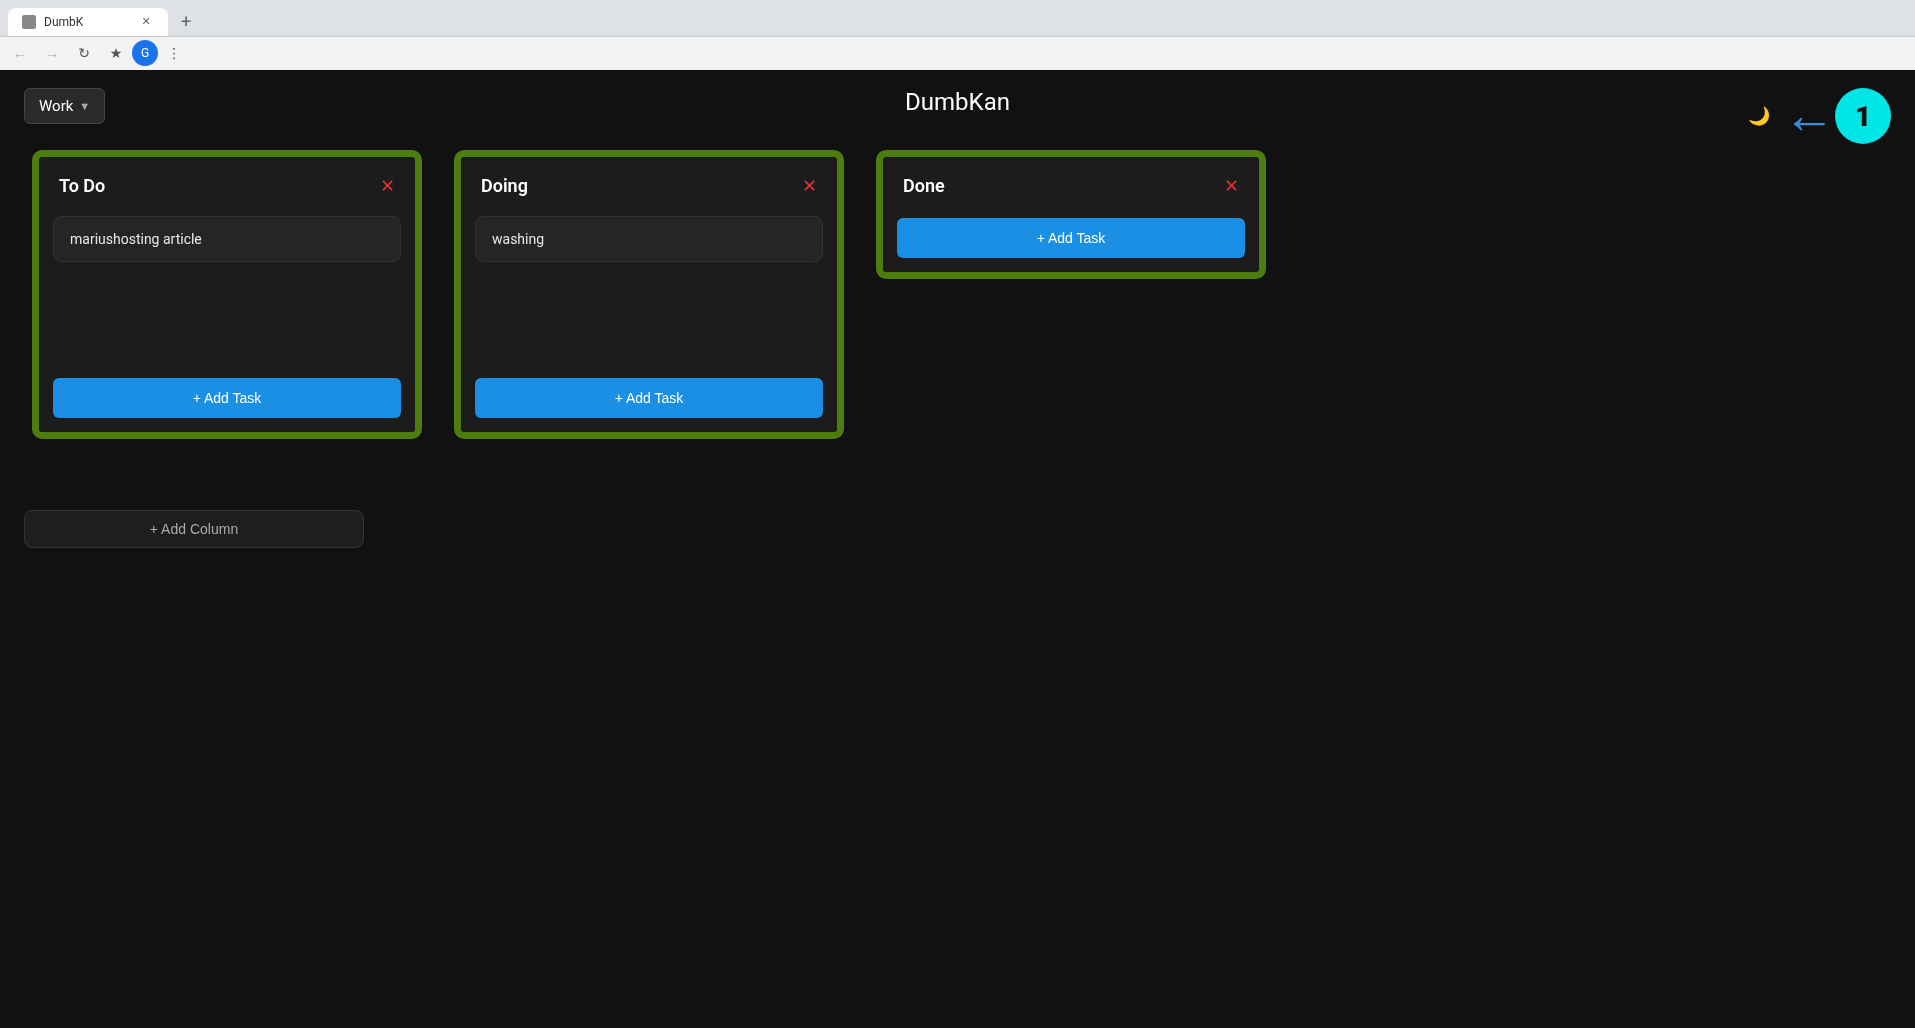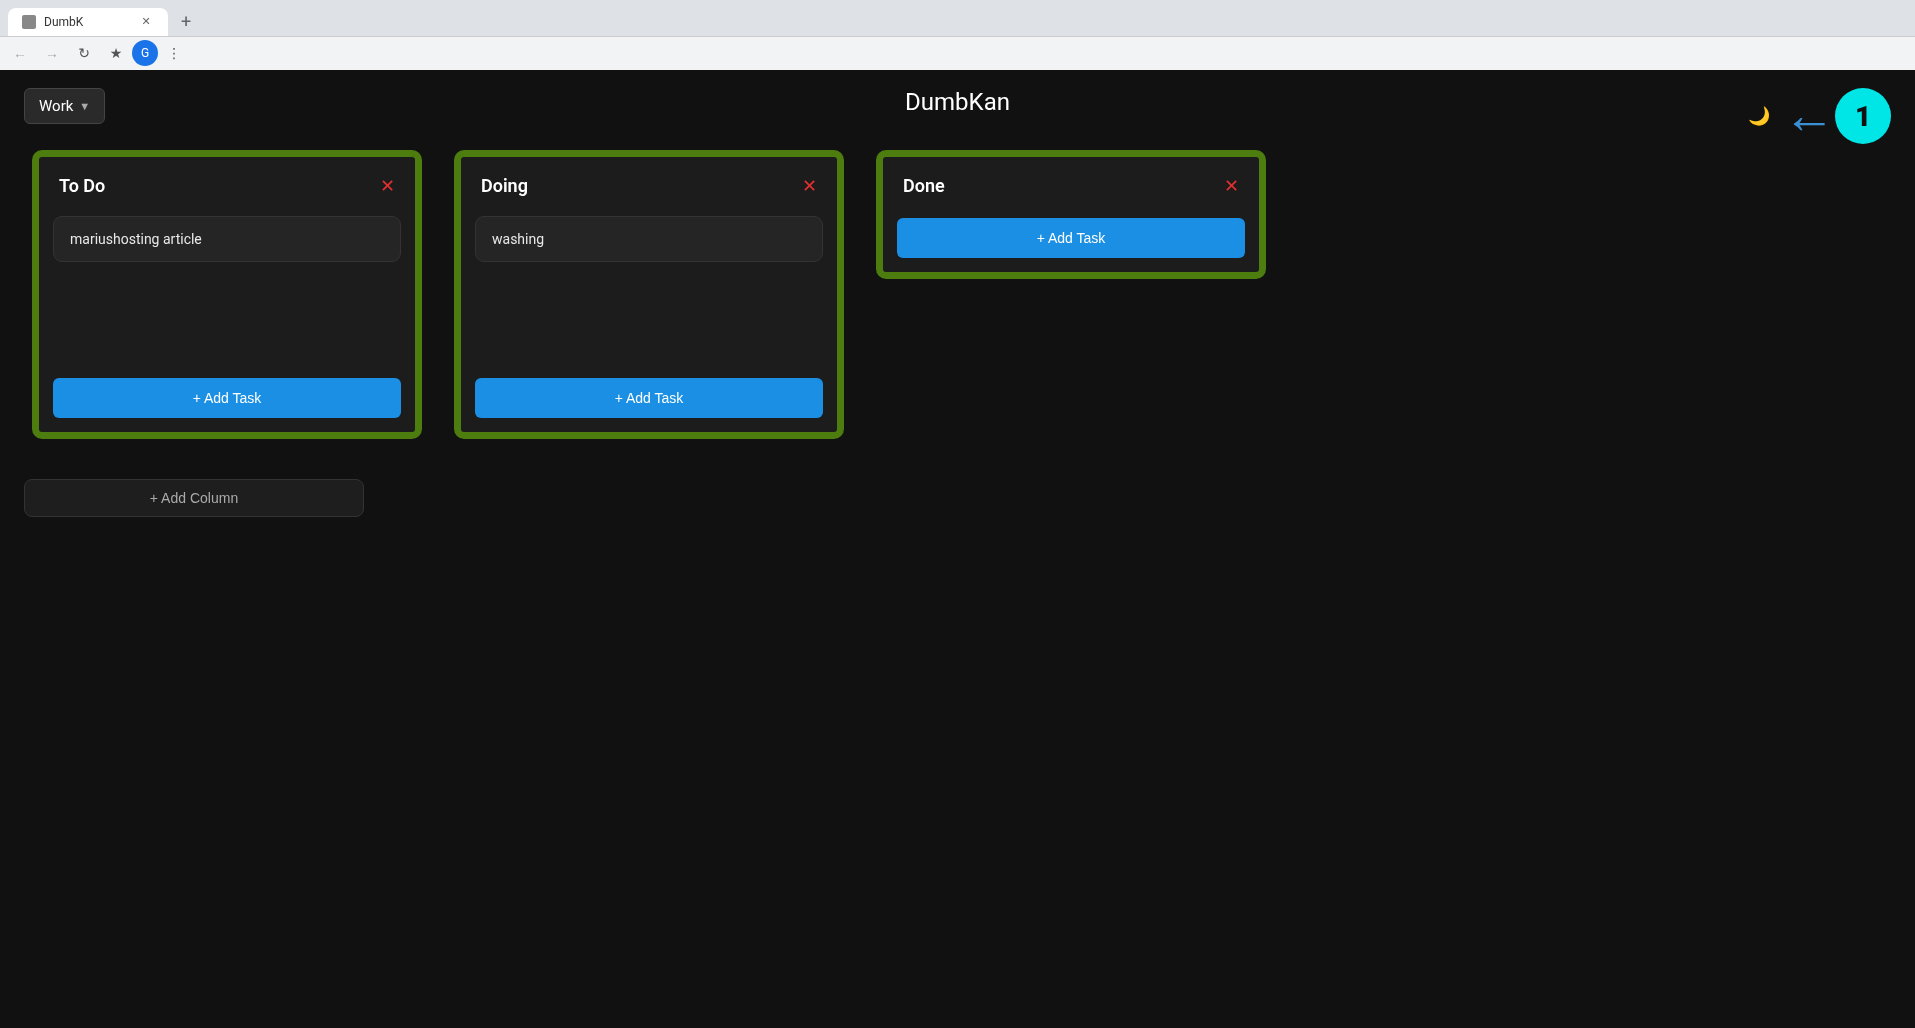--- a/index.html
+++ b/index.html
@@ -294,20 +294,21 @@
 
     .add-column-btn {
       background: #1e1e1e;
       border: 1px solid #333;
       border-radius: 8px;
       color: #aaa;
       font-size: 14px;
       padding: 10px 28px;
       cursor: pointer;
       min-width: 340px;
+      margin-top: 31px;
     }
   </style>
 </head>
 <body>
 
 <div class="browser-chrome">
   <div class="browser-tabs">
     <div class="browser-tab">
       <span class="tab-favicon"></span>
       <span>DumbK</span>

